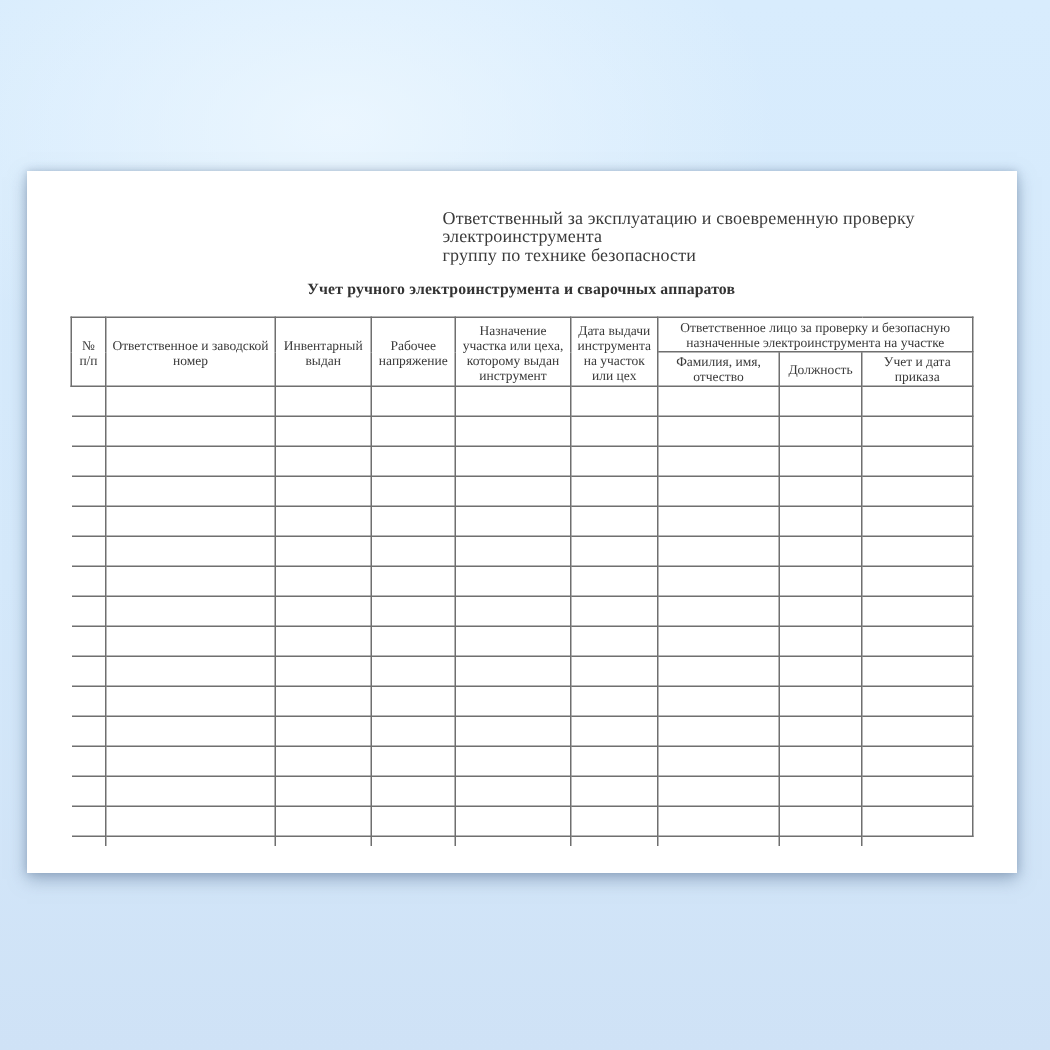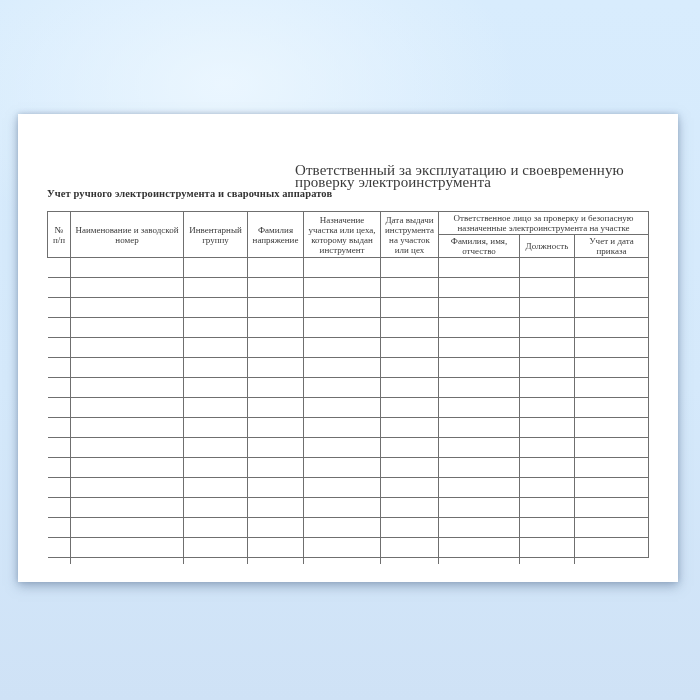--- a/index.html
+++ b/index.html
@@ -26,32 +26,31 @@
     background: #ffffff;
     box-shadow:
       0 4px 11px rgba(100, 124, 155, 0.55),
       0 0 5px rgba(100, 124, 155, 0.35);
   }
   .note {
     position: absolute;
     left: 277px;
     top: 25px;
     width: 372px;
-    font-size: 15px;
+    font-size: 12px;
     line-height: 12.4px;
     letter-spacing: 0.1px;
     color: #3a3a3a;
-    margin-top: 25px;
   }
   .doc-title {
     position: absolute;
     left: 29px;
     top: 74px;
     width: 601px;
-    text-align: left;
+    text-align: center;
     font-size: 10.5px;
     font-weight: bold;
     letter-spacing: 0.1px;
     color: #333333;
   }
   table.register {
     position: absolute;
     left: 29px;
     top: 97px;
     width: 601px;
@@ -85,42 +84,43 @@
   }
   tbody tr.ghost-row td:last-child { border-right: none; }
 </style>
 </head>
 <body>
 
 <div class="paper">
 
   <div class="note">
     <div>Ответственный за эксплуатацию и своевременную проверку электроинструмента</div>
+    <div>группу по технике безопасности</div>
   </div>
 
   <div class="doc-title">Учет ручного электроинструмента и сварочных аппаратов</div>
 
   <table class="register">
     <colgroup>
       <col style="width:23px">
       <col style="width:113px">
       <col style="width:64px">
       <col style="width:56px">
       <col style="width:77px">
       <col style="width:58px">
       <col style="width:81px">
       <col style="width:55px">
       <col style="width:74px">
     </colgroup>
     <thead>
       <tr class="group-row">
         <th rowspan="2">№ п/п</th>
-        <th rowspan="2">Наименование и заводской номер</th>
-        <th rowspan="2">Инвентарный группу</th>
-        <th rowspan="2">Фамилия напряжение</th>
+        <th rowspan="2">Ответственное и заводской номер</th>
+        <th rowspan="2">Инвентарный выдан</th>
+        <th rowspan="2">Рабочее напряжение</th>
         <th rowspan="2">Назначение участка или цеха, которому выдан инструмент</th>
         <th rowspan="2">Дата выдачи инструмента на участок или цех</th>
         <th colspan="3">Ответственное лицо за проверку и безопасную назначенные электроинструмента на участке</th>
       </tr>
       <tr class="sub-row">
         <th>Фамилия, имя, отчество</th>
         <th>Должность</th>
         <th>Учет и дата приказа</th>
       </tr>
     </thead>

